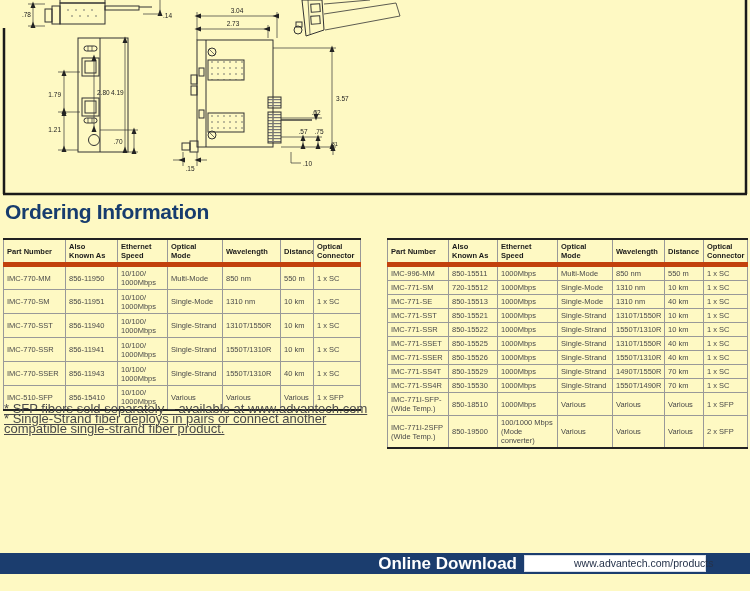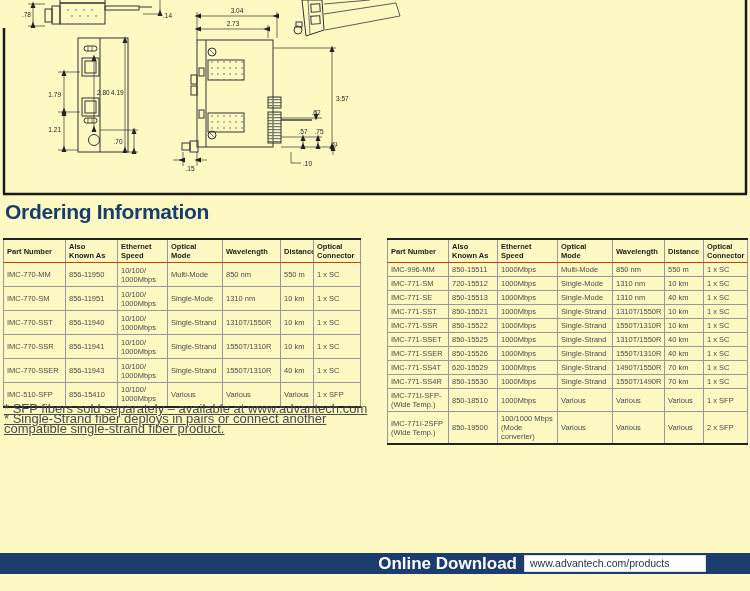--- a/index.html
+++ b/index.html
@@ -14,36 +14,36 @@
              color:#173c6e; letter-spacing:-0.3px; }
 
   
   .tblwrap-left  { position:absolute; left:3px;   top:238px; width:357px; }
   .tblwrap-right { position:absolute; left:387px; top:238px; width:360px; }
   table.tbl { width:100%; border-collapse:collapse; table-layout:fixed;
               border:1px solid #555; border-top:2px solid #222; border-bottom:2px solid #222; }
   table.tbl th, table.tbl td { border:1px solid #999; white-space:pre-line;
               font-size:7.5px; line-height:9px; padding:2px 3px; text-align:left;
               vertical-align:middle; overflow:hidden; }
-  table.tbl th { font-weight:bold; color:#1a1a1a; height:22px; border-bottom:1px solid #c2410c; }
+  table.tbl th { font-weight:bold; color:#1a1a1a; height:22px; border-bottom:5px solid #c2410c; }
   table.tbl td { color:#4a4a4a; }
   .tblwrap-left  td { height:24px; }
   .tblwrap-right td { height:12px; }
 
   
   .footnotes { position:absolute; left:4px; top:404px; width:370px;
                font-size:13px; line-height:10px; color:#4a4a4a;text-decoration:underline; }
 
   
   .footerbar { position:absolute; left:0; top:553px; width:750px; height:21px;
                background:#1b3d6e; }
   .footer-label { position:absolute; right:233px; top:0; height:21px; line-height:21px;
                   color:#ffffff; font-weight:bold; font-size:17px; }
   .footer-urlbox { position:absolute; right:44px; top:2px; width:182px; height:17px;
-                   background:#ffffff; border:1px solid #d9dfe8; }
+                   background:#ffffff; border:1px solid #d9dfe8;padding-left:44px; }
   .footer-urlbox span { display:block; font-size:10.5px; line-height:15px; color:#25324a;
                    padding-left:5px; }
 
   svg text { font-family:"Liberation Sans", sans-serif; fill:#222; }
   .dim { font-size:6.5px; }
   .dim-sm { font-size:5.5px; }
 </style>
 </head>
 <body>
 
@@ -378,21 +378,21 @@
             <td>IMC-771-SSER</td>
             <td>850-15526</td>
             <td>1000Mbps</td>
             <td>Single-Strand</td>
             <td>1550T/1310R</td>
             <td>40 km</td>
             <td>1 x SC</td>
           </tr>
           <tr>
             <td>IMC-771-SS4T</td>
-            <td>620-15529</td>
+            <td>850-15529</td>
             <td>1000Mbps</td>
             <td>Single-Strand</td>
             <td>1490T/1550R</td>
             <td>70 km</td>
             <td>1 x SC</td>
           </tr>
           <tr>
             <td>IMC-771-SS4R</td>
             <td>850-15530</td>
             <td>1000Mbps</td>

